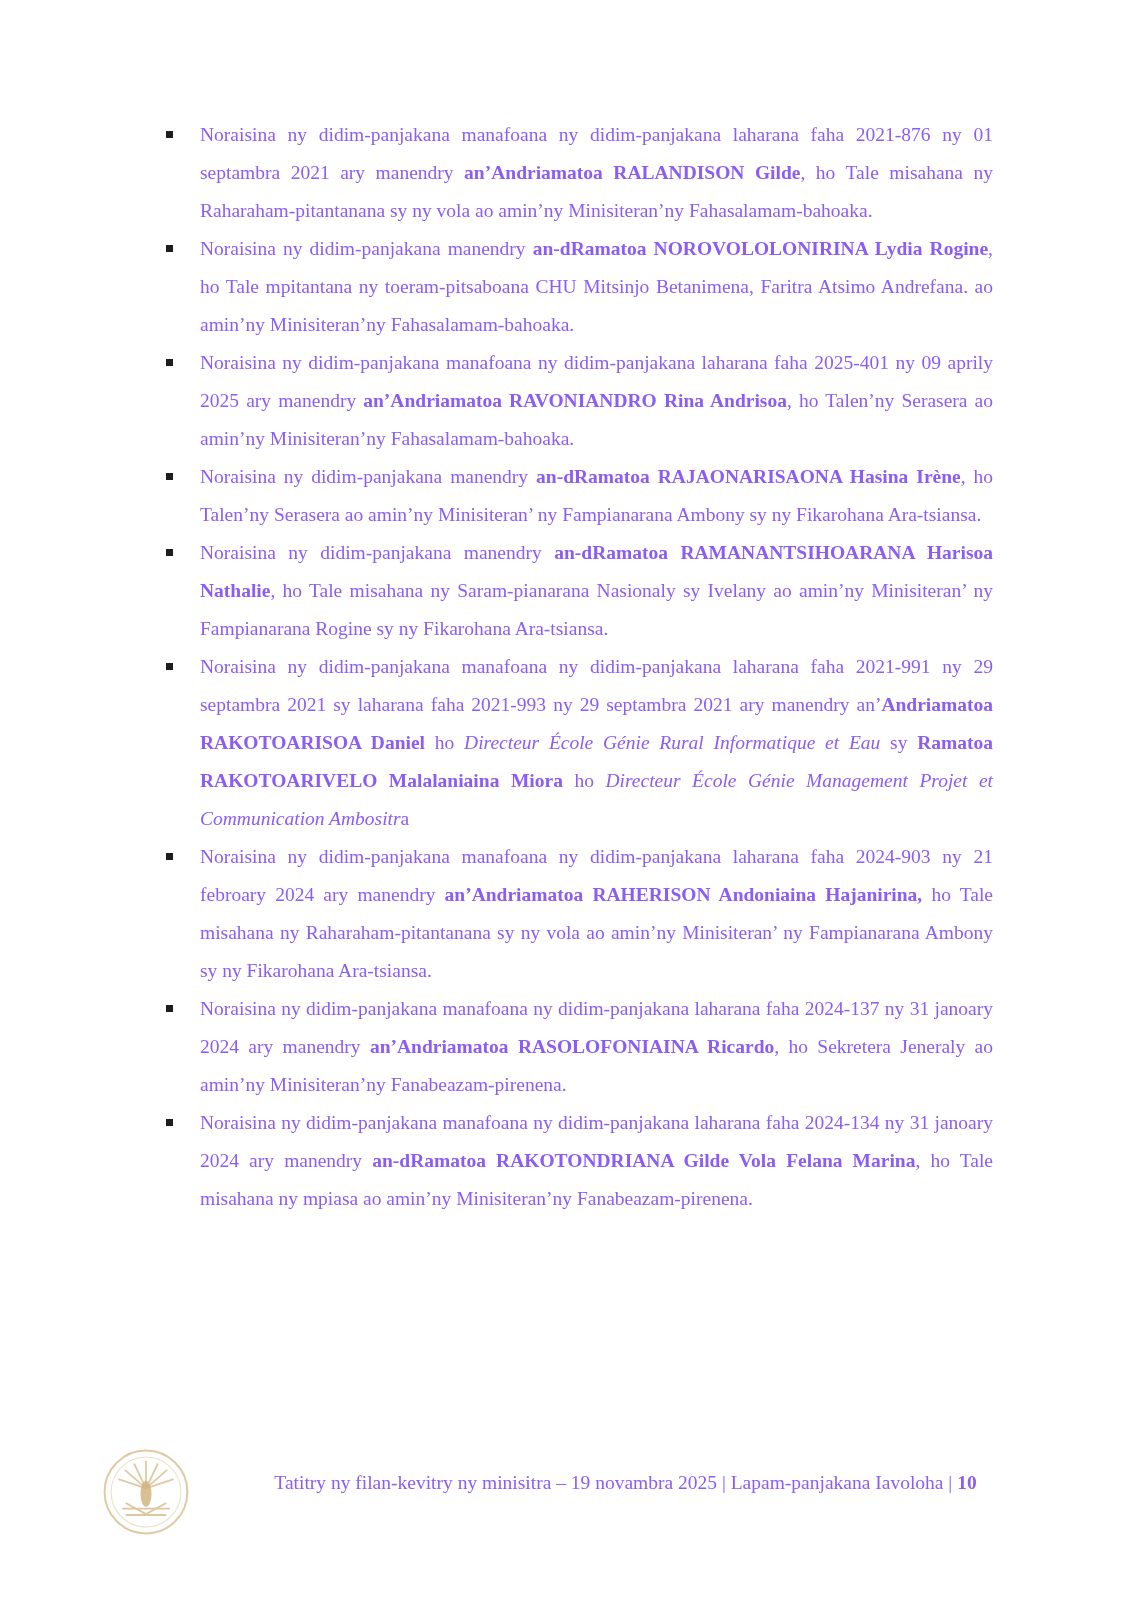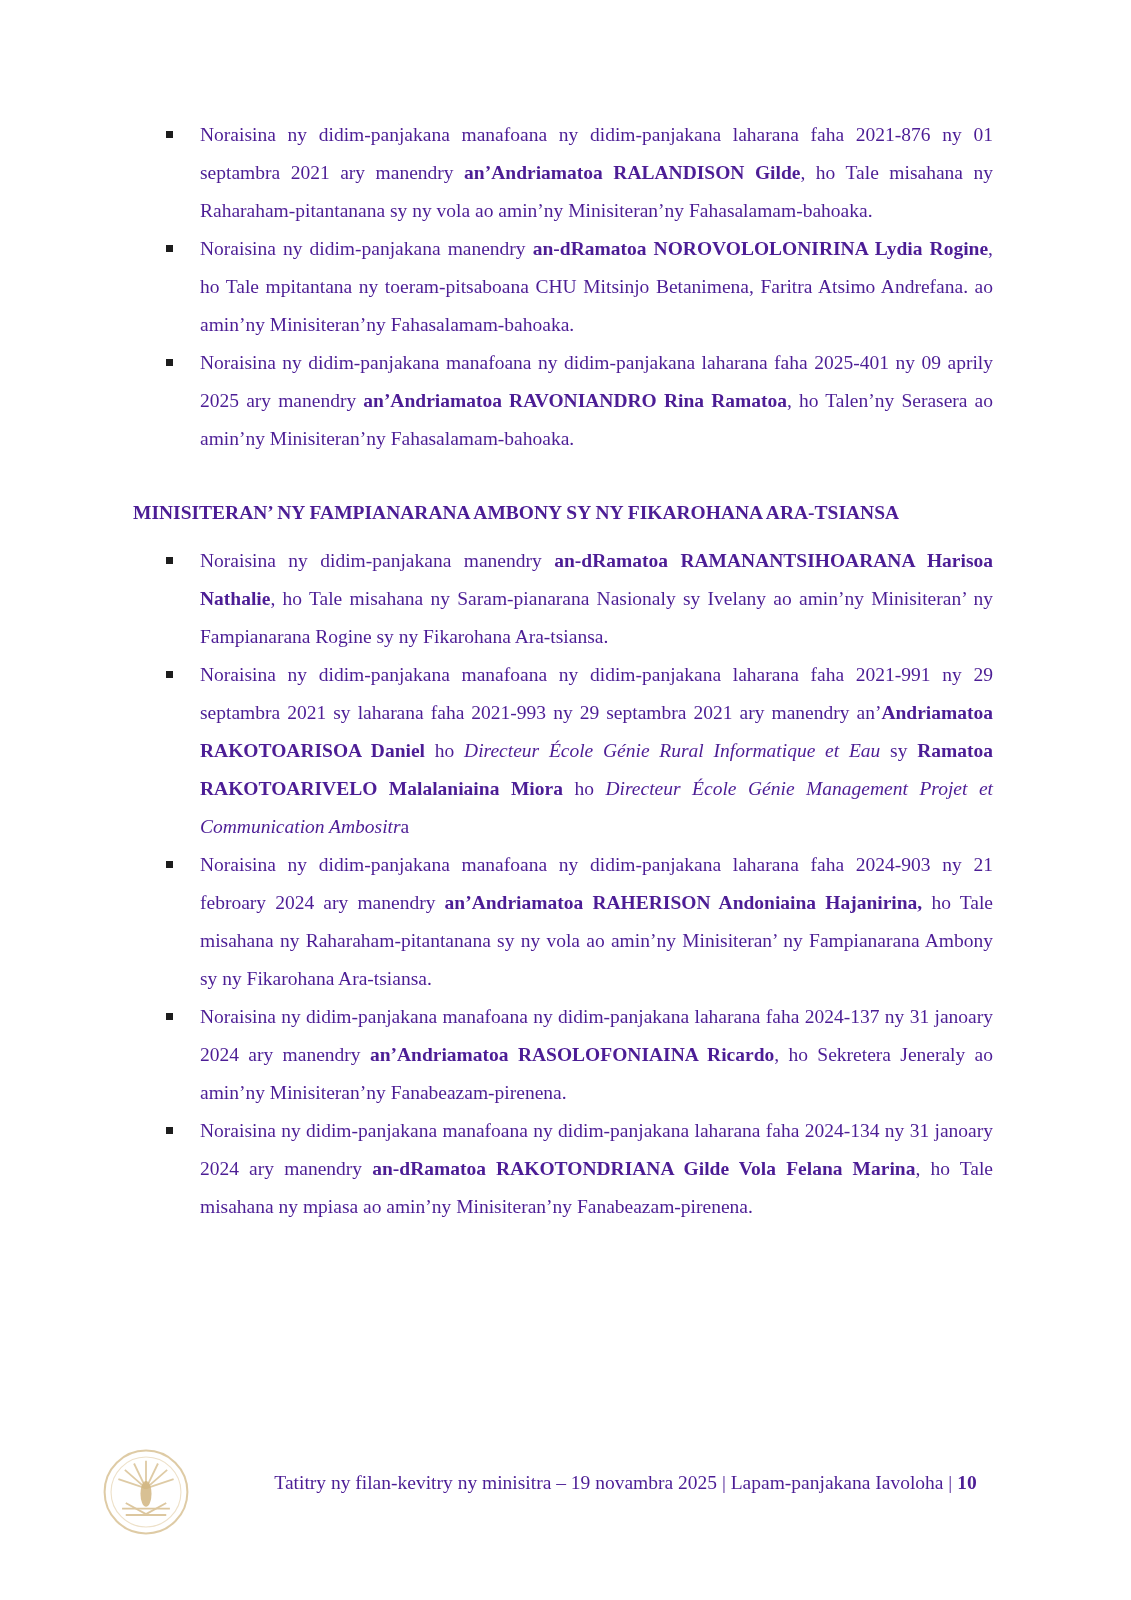--- a/index.html
+++ b/index.html
@@ -3,21 +3,21 @@
 <meta charset="utf-8">
 <style>
   html, body { margin: 0; padding: 0; background: #ffffff; }
   .page {
     position: relative;
     width: 1131px;
     height: 1600px;
     background: #ffffff;
     overflow: hidden;
     font-family: "Liberation Serif", "DejaVu Serif", serif;
-    color: #4c1d95;
+    color: #8b5cf6;
   }
   .content {
     position: absolute;
     left: 133px;
     top: 116px;
     width: 860px;
   }
   .section-title {
     font-size: 19.5px;
     font-weight: bold;
@@ -72,26 +72,26 @@
 </head>
 <body>
 
 <div class="page">
 
   <main class="content" id="sections-root">
       <section>
         <ul class="decree-list">
           <li><span>Noraisina ny didim-panjakana manafoana ny didim-panjakana laharana faha 2021-876 ny 01 septambra 2021 ary manendry </span><span class="seg-b">an’Andriamatoa RALANDISON Gilde</span><span>, ho Tale misahana ny Raharaham-pitantanana sy ny vola ao amin’ny Minisiteran’ny Fahasalamam-bahoaka.</span></li>
           <li><span>Noraisina ny didim-panjakana manendry </span><span class="seg-b">an-dRamatoa NOROVOLOLONIRINA Lydia Rogine</span><span>, ho Tale mpitantana ny toeram-pitsaboana CHU Mitsinjo Betanimena, Faritra Atsimo Andrefana. ao amin’ny Minisiteran’ny Fahasalamam-bahoaka.</span></li>
-          <li><span>Noraisina ny didim-panjakana manafoana ny didim-panjakana laharana faha 2025-401 ny 09 aprily 2025 ary manendry </span><span class="seg-b">an’Andriamatoa RAVONIANDRO Rina Ramatoa</span><span>, ho Talen’ny Serasera ao amin’ny Minisiteran’ny Fahasalamam-bahoaka.</span></li>
+          <li><span>Noraisina ny didim-panjakana manafoana ny didim-panjakana laharana faha 2025-401 ny 09 aprily 2025 ary manendry </span><span class="seg-b">an’Andriamatoa RAVONIANDRO Rina Andrisoa</span><span>, ho Talen’ny Serasera ao amin’ny Minisiteran’ny Fahasalamam-bahoaka.</span></li>
         </ul>
       </section>
       <section>
-        <h2 class="section-title">MINISITERAN’ NY FAMPIANARANA AMBONY SY NY FIKAROHANA ARA-TSIANSA</h2>
         <ul class="decree-list">
+          <li><span>Noraisina ny didim-panjakana manendry </span><span class="seg-b">an-dRamatoa RAJAONARISAONA Hasina Irène</span><span>, ho Talen’ny Serasera ao amin’ny Minisiteran’ ny Fampianarana Ambony sy ny Fikarohana Ara-tsiansa.</span></li>
           <li><span>Noraisina ny didim-panjakana manendry </span><span class="seg-b">an-dRamatoa RAMANANTSIHOARANA Harisoa Nathalie</span><span>, ho Tale misahana ny Saram-pianarana Nasionaly sy Ivelany ao amin’ny Minisiteran’ ny Fampianarana Rogine sy ny Fikarohana Ara-tsiansa.</span></li>
           <li><span>Noraisina ny didim-panjakana manafoana ny didim-panjakana laharana faha 2021-991 ny 29 septambra 2021 sy laharana faha 2021-993 ny 29 septambra 2021 ary manendry an’</span><span class="seg-b">Andriamatoa RAKOTOARISOA Daniel</span><span> ho </span><span class="seg-i">Directeur École Génie Rural Informatique et Eau</span><span> sy </span><span class="seg-b">Ramatoa RAKOTOARIVELO Malalaniaina Miora</span><span> ho </span><span class="seg-i">Directeur École Génie Management Projet et Communication Ambositr</span><span>a</span></li>
           <li><span>Noraisina ny didim-panjakana manafoana ny didim-panjakana laharana faha 2024-903 ny 21 febroary 2024 ary manendry </span><span class="seg-b">an’Andriamatoa RAHERISON Andoniaina Hajanirina,</span><span> ho Tale misahana ny Raharaham-pitantanana sy ny vola ao amin’ny Minisiteran’ ny Fampianarana Ambony sy ny Fikarohana Ara-tsiansa.</span></li>
         </ul>
       </section>
       <section>
         <ul class="decree-list">
           <li><span>Noraisina ny didim-panjakana manafoana ny didim-panjakana laharana faha 2024-137 ny 31 janoary 2024 ary manendry </span><span class="seg-b">an’Andriamatoa RASOLOFONIAINA Ricardo</span><span>, ho Sekretera Jeneraly ao amin’ny Minisiteran’ny Fanabeazam-pirenena.</span></li>
           <li><span>Noraisina ny didim-panjakana manafoana ny didim-panjakana laharana faha 2024-134 ny 31 janoary 2024 ary manendry </span><span class="seg-b">an-dRamatoa RAKOTONDRIANA Gilde Vola Felana Marina</span><span>, ho Tale misahana ny mpiasa ao amin’ny Minisiteran’ny Fanabeazam-pirenena.</span></li>
         </ul>

